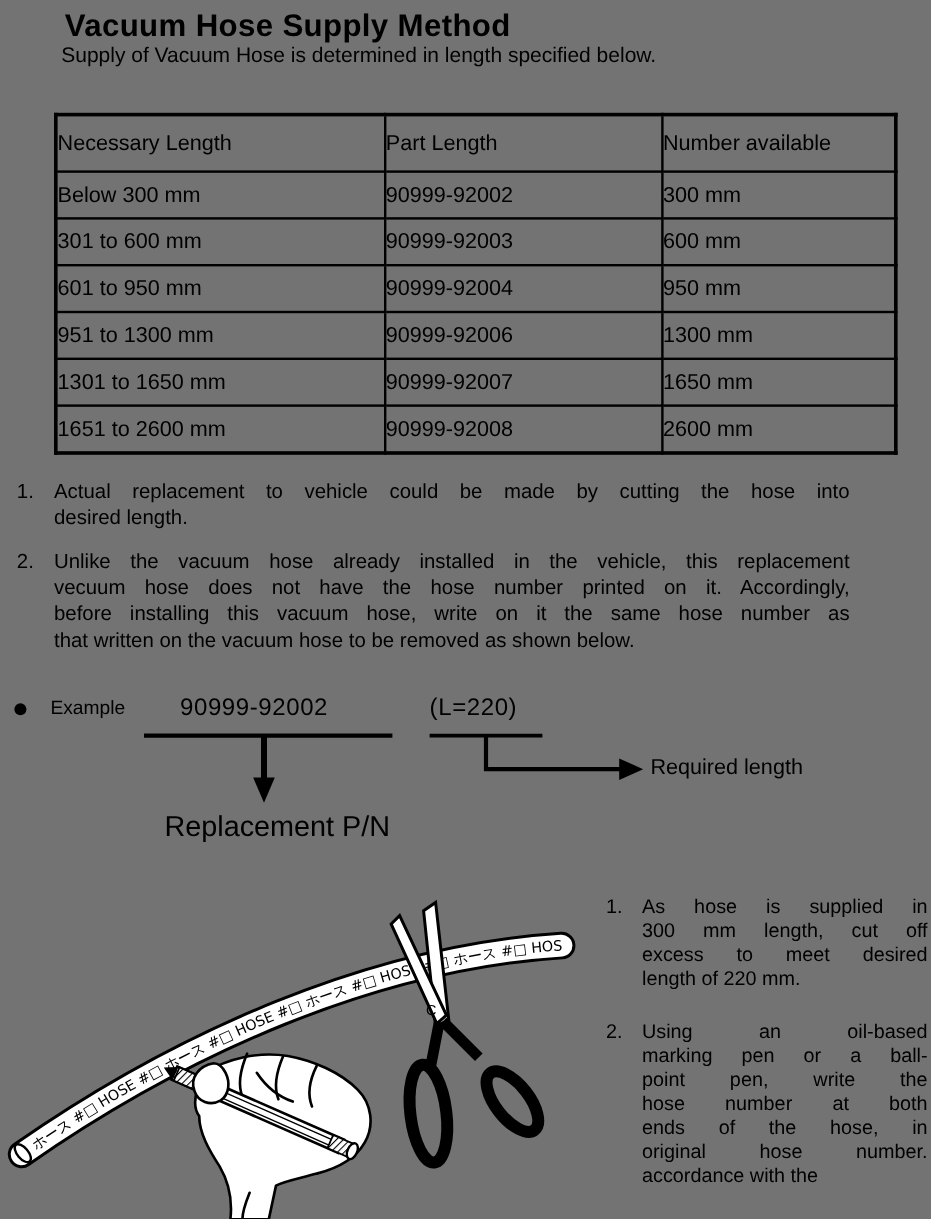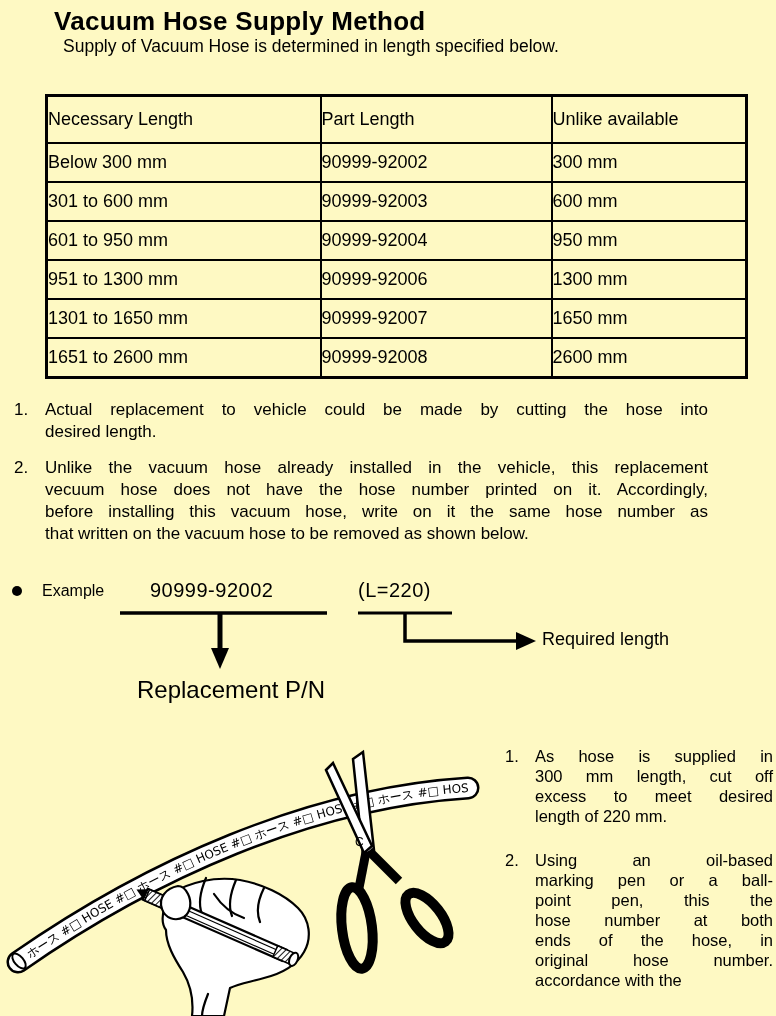--- a/index.html
+++ b/index.html
@@ -1,25 +1,25 @@
 <!DOCTYPE html>
 <html><head>
 <meta charset="utf-8">
 <style>
   html,body { margin:0; padding:0; background:#e8e8e8; }
   .page {
     position:relative; width:776px; height:1016px; margin:0 auto;
-    background:#fef9c3; color:#000;
+    background:#737373; color:#000;
     font-family:"Liberation Sans", sans-serif;
     overflow:hidden;
   }
   .abs { position:absolute; }
 
   .title { margin:0; left:54px; top:6px; font-size:26px; font-weight:700; letter-spacing:0.3px; }
-  .subtitle { margin:0; left:63px; top:36px; font-size:17.5px; font-weight:400; }
+  .subtitle { margin:0; left:51px; top:36px; font-size:17.5px; font-weight:400; }
 
   table.supply { position:absolute; left:45px; top:94px; width:700px;
     border-collapse:collapse; border:3px solid #000; table-layout:fixed; }
   table.supply th, table.supply td {
     border:2px solid #000; text-align:left; vertical-align:middle;
     font-size:18px; font-weight:400; padding:0;
   }
   table.supply th { height:45px; }
   table.supply td { height:37px; }
   col.c1 { width:274px; } col.c2 { width:231px; } col.c3 { width:195px; }
@@ -57,21 +57,21 @@
   <table class="supply">
     <colgroup>
         <col class="c1">
         <col class="c2">
         <col class="c3">
       </colgroup>
     <thead>
       <tr>
         <th>Necessary Length</th>
         <th>Part Length</th>
-        <th>Unlike available</th>
+        <th>Number available</th>
       </tr>
     </thead>
     <tbody>
       <tr>
         <td>Below 300 mm</td>
         <td>90999-92002</td>
         <td>300 mm</td>
       </tr>
       <tr>
         <td>301 to 600 mm</td>
@@ -203,21 +203,21 @@
           <div>300 mm length, cut off</div>
           <div>excess to meet desired</div>
           <div>length of 220 mm.</div>
         </div>
     </div>
     <div class="step">
       <span class="num">2.</span>
       <div class="body jlines">
           <div>Using an oil-based</div>
           <div>marking pen or a ball-</div>
-          <div>point pen, this the</div>
+          <div>point pen, write the</div>
           <div>hose number at both</div>
           <div>ends of the hose, in</div>
           <div>original hose number.</div>
           <div>accordance with the</div>
         </div>
     </div>
   </div>
 
 </div>
 

